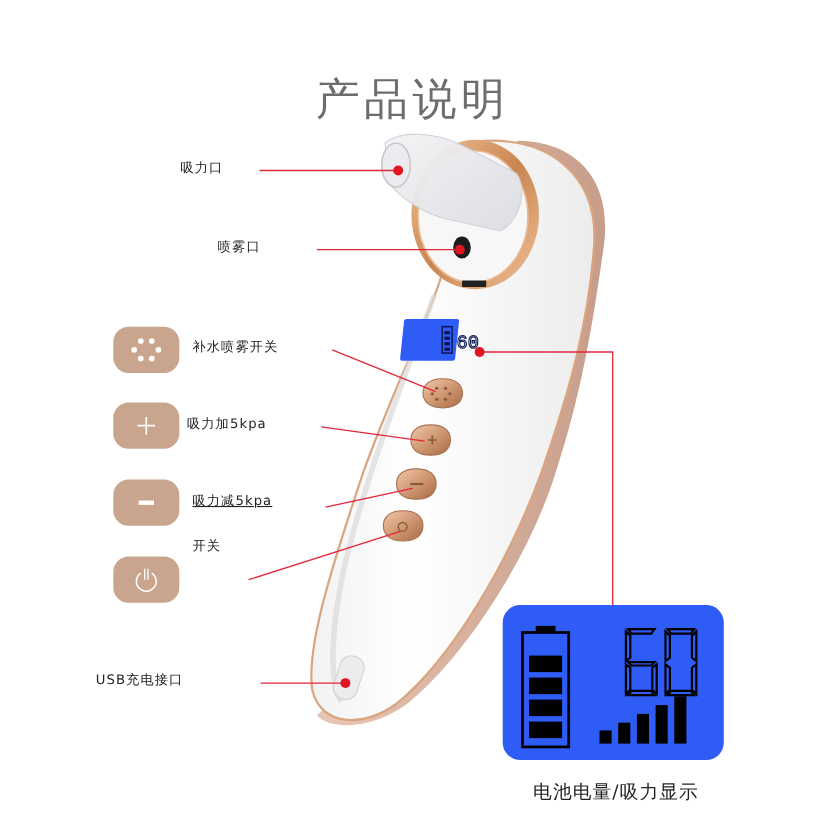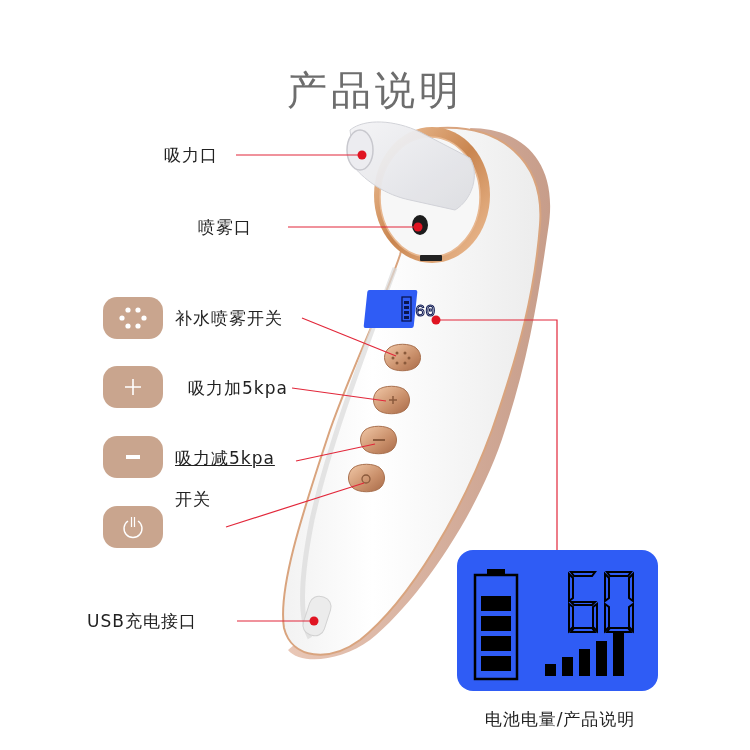--- a/index.html
+++ b/index.html
@@ -1,20 +1,20 @@
 <!DOCTYPE html>
 <html><head>
   <meta charset="utf-8">
   <style>
     html, body { margin: 0; padding: 0; background: #ffffff; }
     body { width: 750px; height: 750px; position: relative; overflow: hidden;
            font-family: "DejaVu Sans", "Liberation Sans", sans-serif; color: #1a1a1a; }
     .title { position: absolute; left: 0; top: 36px; width: 750px; text-align: center;
              font-size: 40px; color: #6d6d6d; letter-spacing: 4px; font-weight: normal; margin-top: 27px; }
-    .label { position: absolute; font-size: 17px; color: #222; white-space: nowrap; letter-spacing: 1px; }
+    .label { position: absolute; font-size: 12px; color: #222; white-space: nowrap; letter-spacing: 1px; }
     .icon-btn { position: absolute; left: 103px; width: 60px; height: 42px; border-radius: 14px;
                 background: #c9a58e; display: flex; align-items: center; justify-content: center; }
     svg.overlay { position: absolute; left: 0; top: 0; }
     .lcd { position: absolute; left: 457px; top: 550px; width: 201px; height: 141px;
            background: #2f5cf5; border-radius: 16px; }
     .lcd-caption { position: absolute; left: 455px; top: 708px; width: 210px; text-align: center;
                    font-size: 17px; color: #222; letter-spacing: 1px; }
   </style>
 </head>
 <body>
@@ -111,21 +111,21 @@
     <circle cx="362" cy="155" r="4.5"></circle>
     <circle cx="418" cy="227" r="4.5"></circle>
     <circle cx="436" cy="320" r="4.5"></circle>
     <circle cx="314" cy="621" r="4.5"></circle>
   </g>
 </svg>
 
 <div class="label" style="left:164px; top:144px;">吸力口</div>
 <div class="label" style="left:198px; top:216px;font-family:Liberation Mono, monospace;">喷雾口</div>
 <div class="label" style="left:175px; top:307px;">补水喷雾开关</div>
-<div class="label" style="left:188px; top:377px;">吸力加5kpa</div>
+<div class="label" style="left:170px; top:377px;">吸力加5kpa</div>
 <div class="label" style="left:175px; top:447px;text-decoration:underline;">吸力减5kpa</div>
 <div class="label" style="left:175px; top:488px;">开关</div>
 <div class="label" style="left:87px; top:610px;">USB充电接口</div>
 
 <div class="icon-btn" style="top:297px;">
   <svg width="40" height="30" viewBox="0 0 40 30">
     <g fill="#ffffff">
       <circle cx="15" cy="7" r="2.6"></circle>
         <circle cx="25" cy="7" r="2.6"></circle>
       <circle cx="9" cy="15" r="2.6"></circle>
@@ -180,13 +180,13 @@
     </g>
     <g fill="#000">
       <rect x="88" y="114" width="11" height="12"></rect>
       <rect x="105" y="107" width="11" height="19"></rect>
       <rect x="122" y="99" width="11" height="27"></rect>
       <rect x="139" y="91" width="11" height="35"></rect>
       <rect x="156" y="83" width="11" height="43"></rect>
     </g>
   </svg>
 </div>
-<div class="lcd-caption">电池电量/产品说明</div>
+<div class="lcd-caption">电池电量/吸力显示</div>
 
 </body></html>

